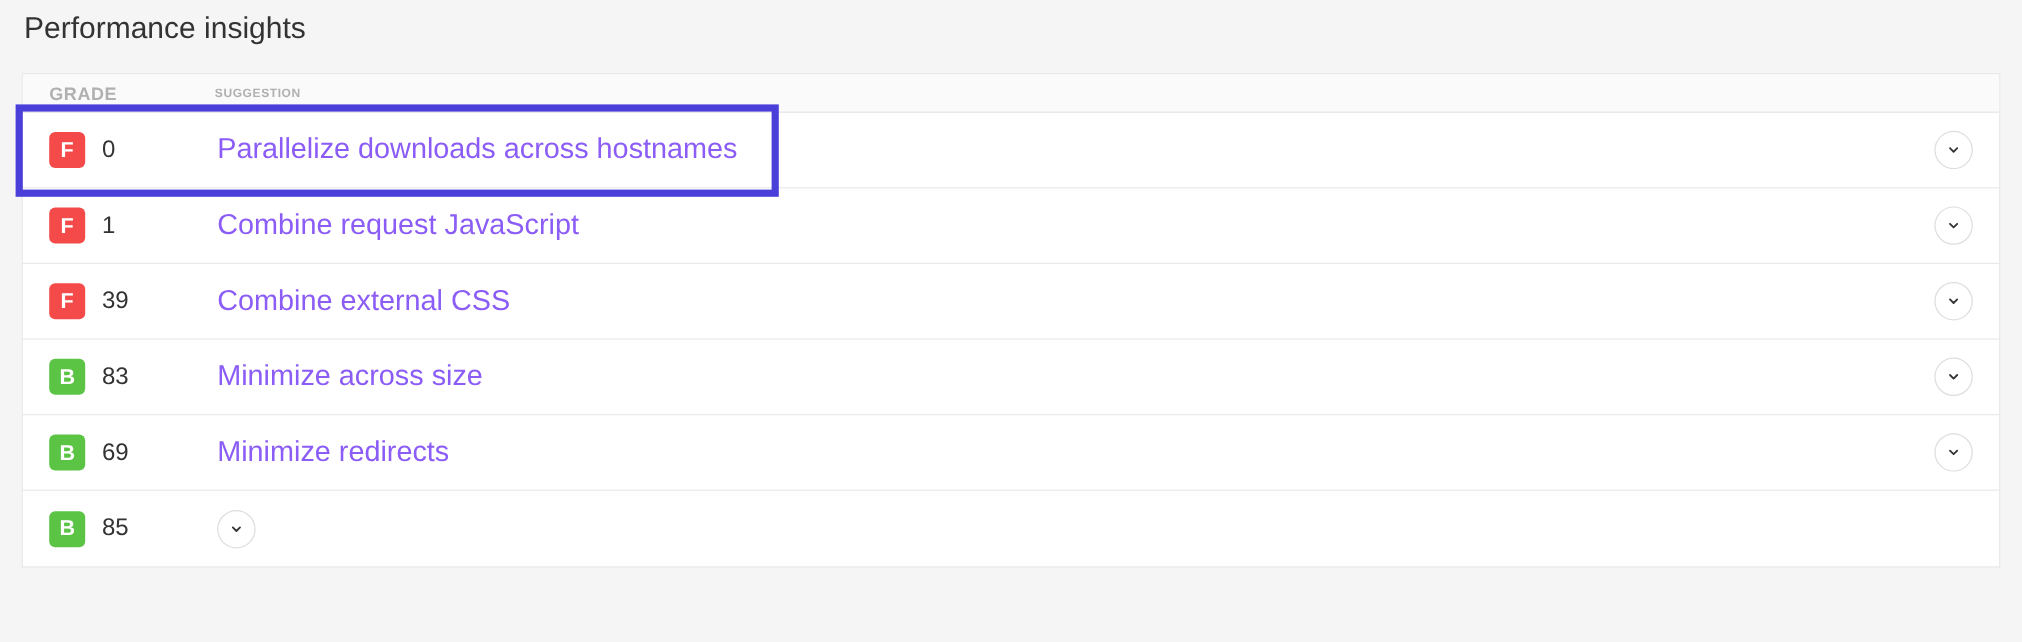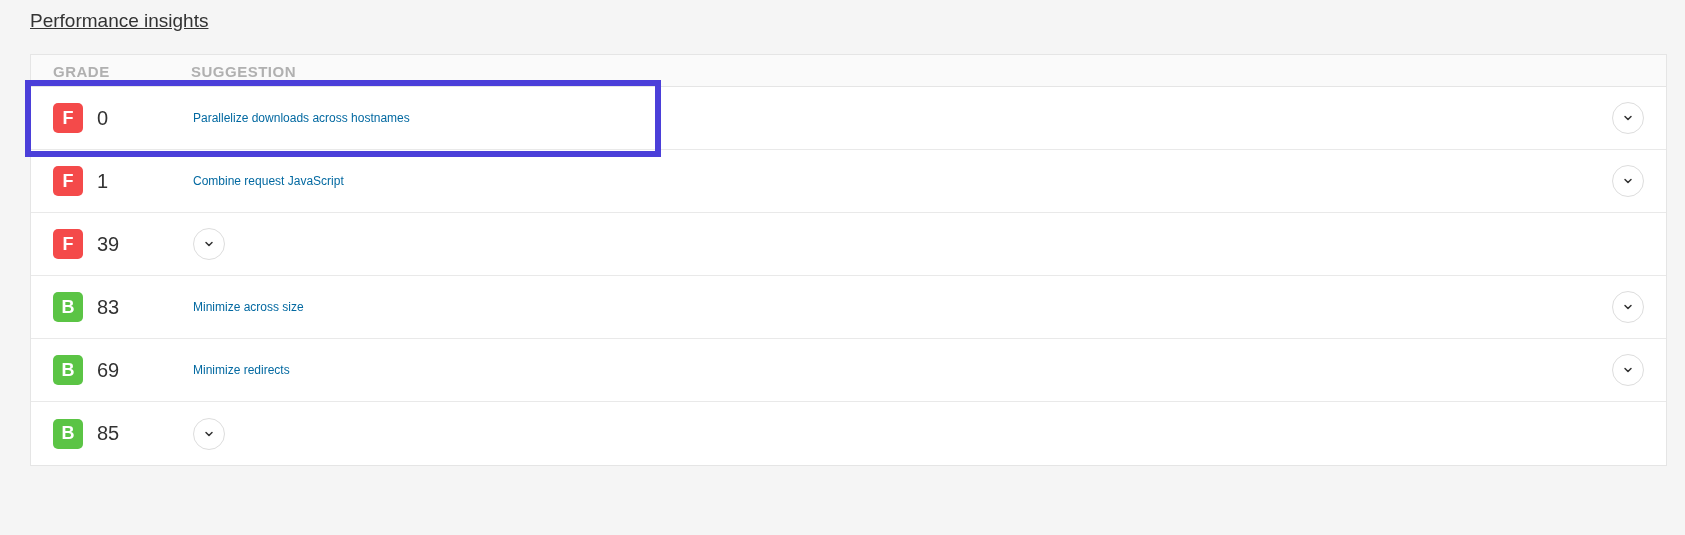--- a/index.html
+++ b/index.html
@@ -8,49 +8,47 @@
       padding: 0;
     }
     body {
       font-family: Arial, Helvetica, sans-serif;
       background: #f5f5f5;
       width: 1685px;
       height: 535px;
       padding: 10px 18px 0 18px;
     }
     .heading {
-      font-size: 19px;
+      font-size: 25px;
       font-weight: 400;
       color: #333;
       margin-bottom: 22px;
-      margin-left: 12px;
-      text-decoration: underline;
+      margin-left: 2px;
     }
     .table {
       background: #fff;
       border: 1px solid #e5e5e5;
-      margin-left: 12px;
     }
     .table-header {
       display: flex;
       align-items: center;
       padding: 8px 0 6px 0;
       border-bottom: 1px solid #e5e5e5;
       background: #fafafa;
     }
     .col-grade-hdr {
       font-size: 15px;
       font-weight: 700;
       color: #b0b0b0;
       letter-spacing: 0.5px;
       margin-left: 22px;
       width: 138px;
     }
     .col-suggestion-hdr {
-      font-size: 15px;
+      font-size: 10px;
       font-weight: 700;
       color: #b0b0b0;
       letter-spacing: 0.5px;
     }
     .row {
       display: flex;
       align-items: center;
       border-bottom: 1px solid #e9e9e9;
       height: 63px;
       padding: 0 22px;
@@ -76,22 +74,22 @@
       font-weight: 700;
       font-size: 18px;
     }
     .grade-F { background: #f44a4a; }
     .grade-B { background: #5bc445; }
     .score {
       font-size: 20px;
       color: #333;
     }
     .suggestion {
-      font-size: 12px;
-      color: #0369a1;
+      font-size: 24px;
+      color: #8b5cf6;
       flex: 1;
     }
     .expand-btn {
       width: 32px;
       height: 32px;
       border: 1px solid #ddd;
       border-radius: 50%;
       display: flex;
       align-items: center;
       justify-content: center;
@@ -146,20 +144,21 @@
           <svg class="chevron" viewBox="0 0 24 24" fill="none" stroke="#333" stroke-width="3" stroke-linecap="round" stroke-linejoin="round">
             <polyline points="6 9 12 15 18 9"></polyline>
           </svg>
         </div>
       </div>
       <div class="row">
         <div class="grade-col">
           <div class="grade-badge grade-F">F</div>
           <div class="score">39</div>
         </div>
+        <div class="suggestion">Combine external CSS</div>
         <div class="expand-btn">
           <svg class="chevron" viewBox="0 0 24 24" fill="none" stroke="#333" stroke-width="3" stroke-linecap="round" stroke-linejoin="round">
             <polyline points="6 9 12 15 18 9"></polyline>
           </svg>
         </div>
       </div>
       <div class="row">
         <div class="grade-col">
           <div class="grade-badge grade-B">B</div>
           <div class="score">83</div>

